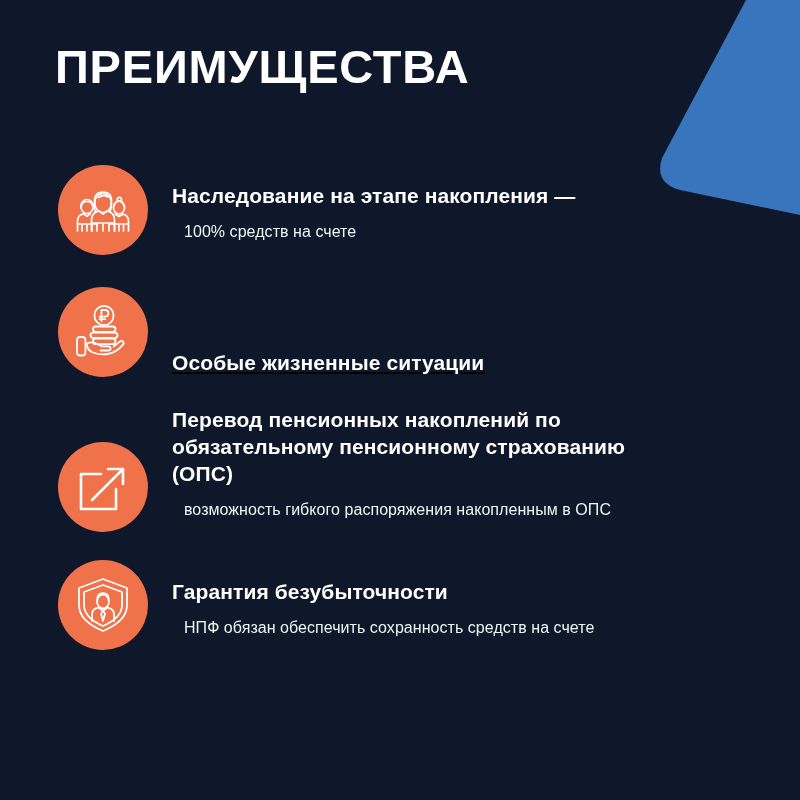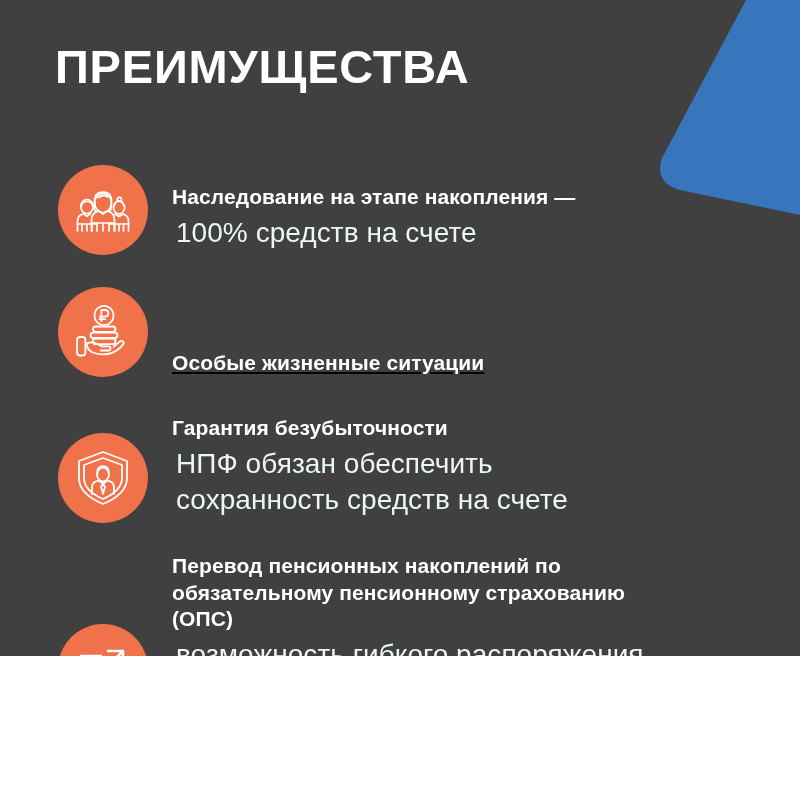--- a/index.html
+++ b/index.html
@@ -9,22 +9,22 @@
   body {
     width: 800px;
     height: 800px;
     overflow: hidden;
     font-family: "Liberation Sans", "DejaVu Sans", sans-serif;
   }
 
   #slide {
     position: relative;
     width: 800px;
-    height: 656px;
-    background: #404040;
+    height: 800px;
+    background: #0f172a;
     overflow: hidden;
   }
 
   
   #corner-wedge {
     position: absolute;
     top: 0;
     right: 0;
     width: 180px;
     height: 230px;
@@ -85,23 +85,23 @@
   .benefit-title {
     margin: 0;
     color: #ffffff;
     font-size: 21px;
     font-weight: bold;
     line-height: 1.28;
     letter-spacing: 0.1px;
   }
 
   .benefit-desc {
-    margin: 4px;
+    margin: 12px;
     color: #ebf7f4;
-    font-size: 28px;
+    font-size: 16px;
     font-weight: normal;
     line-height: 1.30;
     letter-spacing: 0.05px;
   }
 
   
   #benefit-0 .benefit-text { padding-top: 26px; }
   #benefit-1 { margin-top: 22px; text-decoration: underline; }
   #benefit-1 .benefit-text { padding-top: 18px; }
   #benefit-2 { margin-top: 18px; }
@@ -175,49 +175,49 @@
             <path d="M13 39.5 q4.5-2.2 8.2-.4 l6.6 3.2 h6.2 q2.6 0 2.6 2.1 q0 2.1-2.6 2.1 h-7.4"></path>
             <path d="M13 39.5 q-0.4 6.6 6 9 q7.5 2.8 14.8 1.5 q8.6-1.5 15-9.1 q1.6-1.9 .2-3.3 q-1.5-1.4-3.2 0 l-6.2 5"></path>
           </svg>
         </span>
       </div>
       <div class="benefit-text">
         <p class="benefit-title">Особые жизненные ситуации</p>
       </div>
     </div>
 
+    <div class="benefit-item" id="benefit-3">
+      <div class="benefit-icon-circle">
+        <span>
+          <svg width="52" height="52" viewBox="0 0 52 52" fill="none" stroke="#ffffff" stroke-width="2.6" stroke-linecap="round" stroke-linejoin="round" xmlns="http://www.w3.org/2000/svg" aria-hidden="true">
+            <path d="M24 13 H4 v35 h35 V28"></path>
+            <path d="M15 39 L45 9"></path>
+            <path d="M31 8 H46 V23"></path>
+          </svg>
+        </span>
+      </div>
+      <div class="benefit-text">
+        <p class="benefit-title">Перевод пенсионных накоплений по обязательному пенсионному страхованию (ОПС)</p>
+        <p class="benefit-desc">возможность гибкого распоряжения накопленным в ОПС</p>
+      </div>
+    </div>
+
     <div class="benefit-item" id="benefit-2">
       <div class="benefit-icon-circle">
         <span>
           <svg width="52" height="56" viewBox="0 0 52 56" fill="none" stroke="#ffffff" stroke-width="1.8" stroke-linecap="round" stroke-linejoin="round" xmlns="http://www.w3.org/2000/svg" aria-hidden="true">
             <path d="M26 2 L50 11 v17 q0 16-24 26 Q2 44 2 28 V11 Z"></path>
             <path d="M26 8 L45 15 v13 q0 12.6-19 21 Q7 40.6 7 28 V15 Z"></path>
             <ellipse cx="26" cy="24.5" rx="6" ry="6.8"></ellipse>
             <path d="M20.4 23.6 q-0.8-7.4 5.6-7.4 q6.4 0 5.6 7.4"></path>
             <path d="M15 44 v-6.6 q0-5.6 6.4-6.8 l4.6 3.2 l4.6-3.2 q6.4 1.2 6.4 6.8 V44"></path>
             <path d="M26 33.8 l-2 3 l2 7 l2-7 Z"></path>
           </svg>
         </span>
       </div>
       <div class="benefit-text">
         <p class="benefit-title">Гарантия безубыточности</p>
         <p class="benefit-desc">НПФ обязан обеспечить сохранность средств на счете</p>
       </div>
     </div>
 
-    <div class="benefit-item" id="benefit-3">
-      <div class="benefit-icon-circle">
-        <span>
-          <svg width="52" height="52" viewBox="0 0 52 52" fill="none" stroke="#ffffff" stroke-width="2.6" stroke-linecap="round" stroke-linejoin="round" xmlns="http://www.w3.org/2000/svg" aria-hidden="true">
-            <path d="M24 13 H4 v35 h35 V28"></path>
-            <path d="M15 39 L45 9"></path>
-            <path d="M31 8 H46 V23"></path>
-          </svg>
-        </span>
-      </div>
-      <div class="benefit-text">
-        <p class="benefit-title">Перевод пенсионных накоплений по обязательному пенсионному страхованию (ОПС)</p>
-        <p class="benefit-desc">возможность гибкого распоряжения накопленным в ОПС</p>
-      </div>
-    </div>
-
   </div>
 </div>
 
 </body></html>

